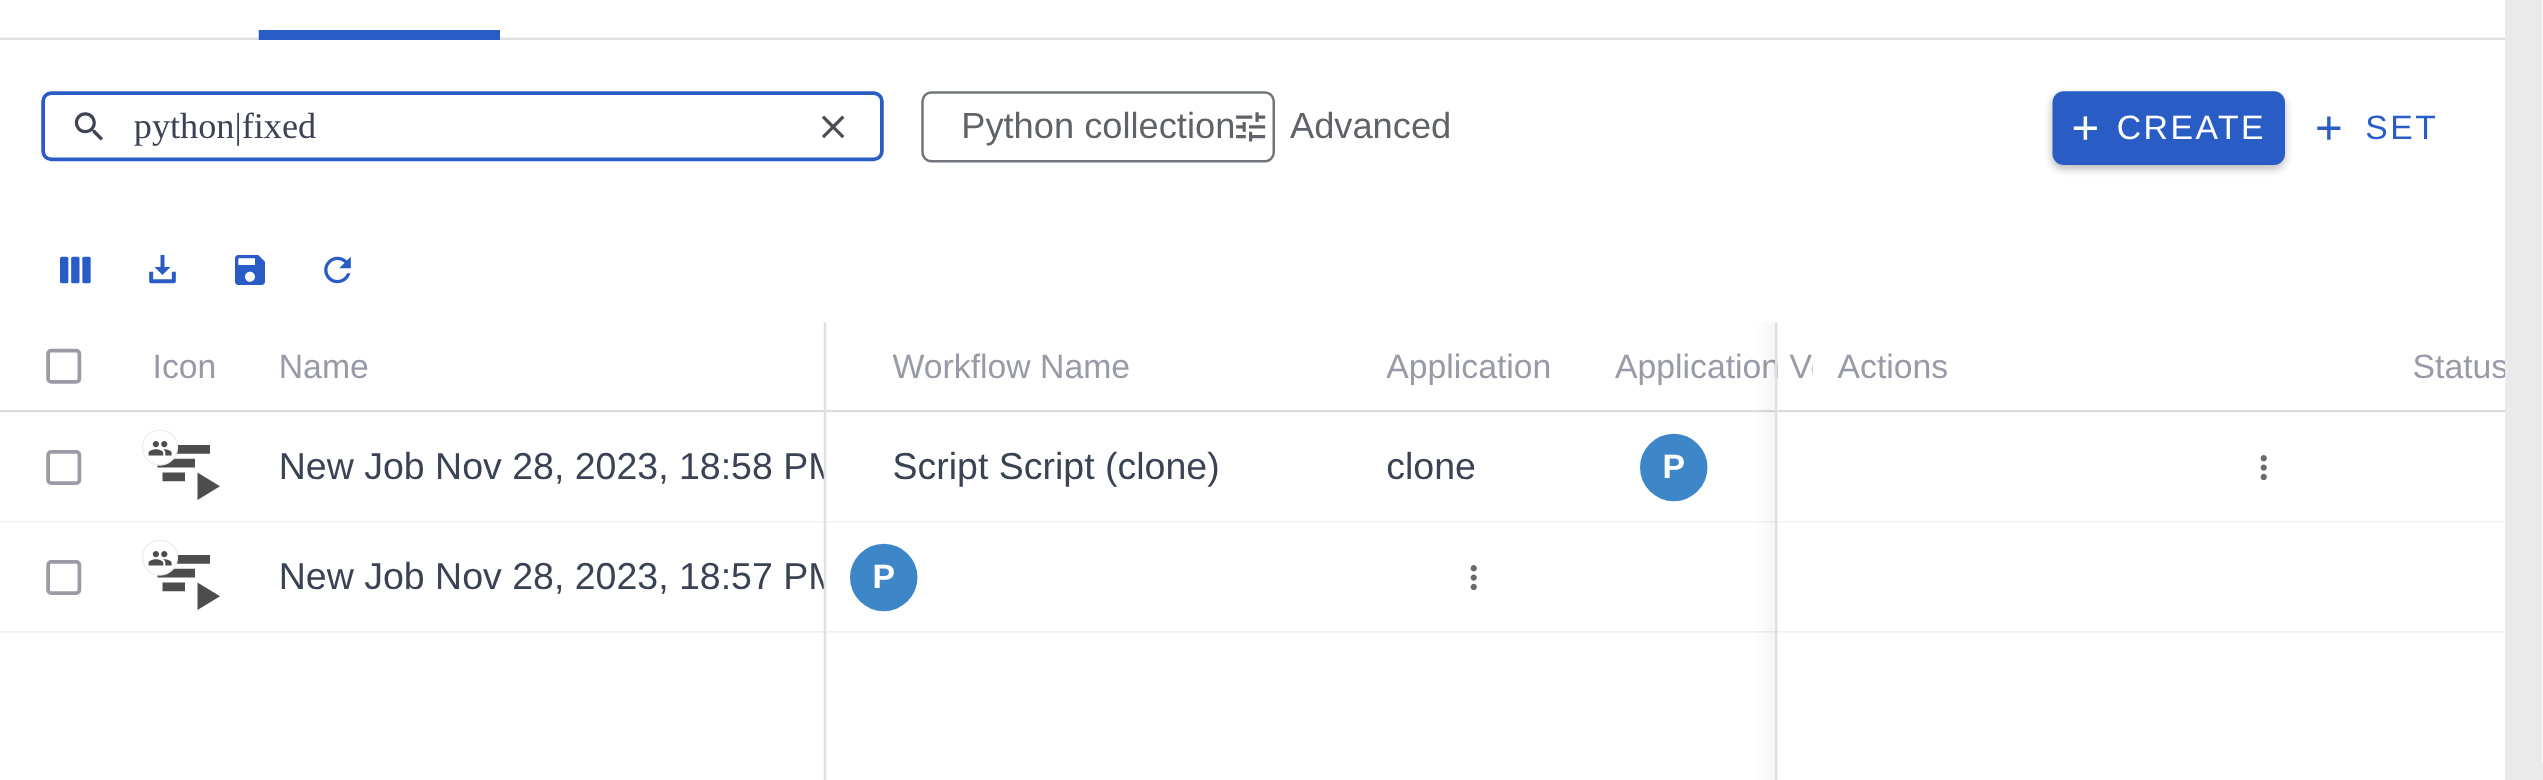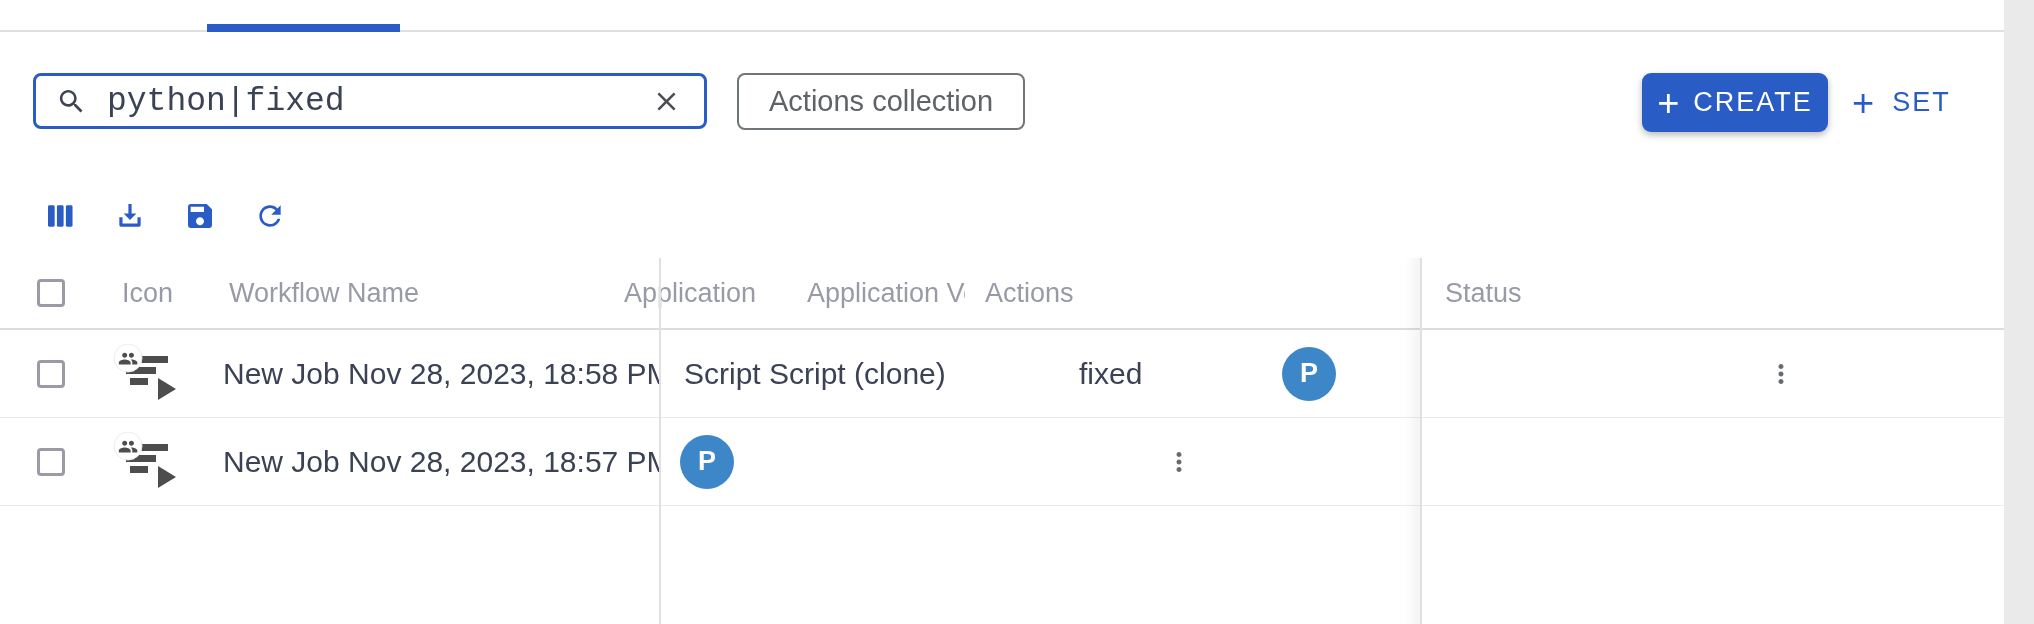--- a/index.html
+++ b/index.html
@@ -16,21 +16,21 @@
   body{font-family:"Liberation Sans","DejaVu Sans",sans-serif;}
   .frame{position:relative;width:2034px;height:624px;background:#fff;overflow:hidden;}
 
   
   .tabbar{position:absolute;left:0;top:0;width:2034px;height:32px;background:#fff;border-bottom:2px solid var(--line);}
   .tab-indicator{position:absolute;left:207px;bottom:-2px;width:193px;height:8px;background:var(--brand);}
 
   
   .searchbox{position:absolute;left:33px;top:73px;width:674px;height:56px;border:3px solid var(--brand);border-radius:8px;background:#fff;display:flex;align-items:center;padding:0 20px;}
   .searchbox svg{flex:0 0 auto;}
-  .searchbox input{flex:1;border:none;outline:none;font-family:Liberation Mono, monospace;font-size:33px;color:var(--text-dark);margin-left:20px;background:transparent;min-width:0;}
+  .searchbox input{flex:1;border:none;outline:none;font-family:Liberation Serif, serif;font-size:29px;color:var(--text-dark);margin-left:20px;background:transparent;min-width:0;}
   .clear-btn{background:none;border:none;cursor:pointer;display:flex;align-items:center;padding:2px;}
 
   .scope-btn{position:absolute;left:737px;top:73px;height:57px;background:#fff;border:2px solid #70757a;border-radius:8px;display:flex;align-items:center;padding:0 30px;font-size:29px;font-weight:500;color:var(--text-gray);cursor:pointer;}
   .advanced-btn{position:absolute;left:985px;top:73px;height:57px;display:flex;align-items:center;gap:16px;background:none;border:none;font-family:inherit;font-size:29px;font-weight:500;color:var(--text-gray);cursor:pointer;}
 
   .create-btn{position:absolute;left:1642px;top:73px;width:186px;height:59px;background:var(--brand);color:#fff;border:none;border-radius:9px;display:flex;align-items:center;justify-content:center;gap:14px;font-family:inherit;font-size:27px;font-weight:500;letter-spacing:2px;box-shadow:0 3px 7px rgba(0,0,0,.28);cursor:pointer;}
   .set-btn{position:absolute;left:1852px;top:73px;height:59px;display:flex;align-items:center;gap:18px;background:none;border:none;color:var(--brand);font-family:inherit;font-size:27px;font-weight:500;letter-spacing:2px;cursor:pointer;}
   .plus-glyph{font-size:38px;font-weight:400;letter-spacing:0;line-height:1;}
 
   
@@ -44,21 +44,21 @@
   .vline.v2{left:1420px;}
   .pin-shadow{position:absolute;top:0;bottom:0;left:1404px;width:16px;background:linear-gradient(to right,rgba(0,0,0,0),rgba(0,0,0,.045));}
   .trow{display:flex;align-items:center;width:2034px;}
   .thead{height:72px;border-bottom:2px solid #dcdcdc;color:var(--header-gray);font-size:27px;align-items:center;}
   .tbody-row{height:88px;border-bottom:1px solid var(--row-line);color:var(--text-dark);font-size:30px;background:#fff;}
   .cell{display:flex;align-items:center;height:100%;overflow:hidden;white-space:nowrap;}
   .c-cb{width:90px;padding-left:37px;flex:0 0 auto;}
   .c-icon{width:115px;padding-left:20px;flex:0 0 auto;}
   .thead .c-icon{padding-left:32px;}
   .c-name{width:455px;padding-left:18px;flex:0 0 auto;}
-  .c-wf{width:419px;padding-left:24px;flex:0 0 auto;}
+  .c-wf{width:419px;padding-left:24px;flex:0 0 auto;margin-left:30px;}
   .c-app{width:183px;flex:0 0 auto;}
   .c-appv{width:158px;flex:0 0 auto;}
   .c-status{width:125px;padding-left:20px;flex:0 0 auto;}
   .c-actions{width:460px;padding-left:20px;flex:0 0 auto;}
   .tbody-row .c-actions{justify-content:flex-end;padding-right:44px;}
 
   .checkbox{width:28px;height:28px;border:3px solid #9a9ba6;border-radius:4px;background:#fff;cursor:pointer;flex:0 0 auto;}
   .status-badge{width:54px;height:54px;border-radius:50%;background:var(--badge);color:#fff;font-size:27px;font-weight:700;display:flex;align-items:center;justify-content:center;}
   .kebab-btn{background:none;border:none;cursor:pointer;width:44px;height:44px;display:flex;align-items:center;justify-content:center;padding:0;}
 
@@ -80,21 +80,27 @@
       </svg>
     <input type="text" value="python|fixed" style="">
     <button class="clear-btn">
       <svg width="31" height="31" viewBox="0 0 24 24" fill="#4c4c55">
           <path d="M19 6.41 17.59 5 12 10.59 6.41 5 5 6.41 10.59 12 5 17.59 6.41 19 12 13.41 17.59 19 19 17.59 13.41 12z"></path>
         </svg>
     </button>
   </div>
 
   <button class="scope-btn">
-    <span>Actions collection</span>
+    <span>Python collection</span>
+  </button>
+  <button class="advanced-btn">
+    <svg width="31" height="31" viewBox="0 0 24 24" fill="#5f6368">
+        <path d="M3 17v2h6v-2H3zm0-12v2h10V5H3zm10 16v-2h8v-2h-8v-2h-2v6h2zM7 9v2H3v2h4v2h2V9H7zm14 4v-2H11v2h10zm-6-4h2V7h4V5h-4V3h-2v6z"></path>
+      </svg>
+    <span>Advanced</span>
   </button>
 
   <button class="create-btn">
     <span class="plus-glyph">+</span>
     <span>CREATE</span>
   </button>
   <button class="set-btn">
     <span class="plus-glyph">+</span>
     <span>SET</span>
   </button>
@@ -124,20 +130,21 @@
         </svg>
     </button>
   </div>
 
   <div class="table">
     <div class="trow thead">
       <div class="cell c-cb">
         <div class="checkbox"></div>
       </div>
       <div class="cell c-icon">Icon</div>
+      <div class="cell c-name">Name</div>
       <div class="cell c-wf">Workflow Name</div>
       <div class="cell c-app">Application</div>
       <div class="cell c-appv">Application Version</div>
       <div class="cell c-actions">Actions</div>
       <div class="cell c-status">Status</div>
     </div>
 
     <div>
   <div class="trow tbody-row">
     <div class="cell c-cb">
@@ -150,21 +157,21 @@
         <rect x="20" y="34" width="18" height="7" fill="#4d4d4d"></rect>
         <polygon points="48,34 48,56 66,45" fill="#4d4d4d"></polygon>
         <circle cx="18" cy="14" r="14" fill="#ffffff" stroke="#ececec" stroke-width="1"></circle>
         <g transform="translate(8,4.5) scale(0.84)" fill="#4d4d4d">
           <path d="M16 11c1.66 0 2.99-1.34 2.99-3S17.66 5 16 5c-1.66 0-3 1.34-3 3s1.34 3 3 3zm-8 0c1.66 0 2.99-1.34 2.99-3S9.66 5 8 5C6.34 5 5 6.34 5 8s1.34 3 3 3zm0 2c-2.33 0-7 1.17-7 3.5V19h14v-2.5c0-2.33-4.67-3.5-7-3.5zm8 0c-.29 0-.62.02-.97.05 1.16.84 1.97 1.97 1.97 3.45V19h6v-2.5c0-2.33-4.67-3.5-7-3.5z"></path>
         </g>
       </svg>
     </div>
     <div class="cell c-name">New Job Nov 28, 2023, 18:58 PM</div>
     <div class="cell c-wf">Script Script (clone)</div>
-    <div class="cell c-app">fixed</div>
+    <div class="cell c-app">clone</div>
     <div class="cell c-status">
       <div class="status-badge">P</div>
     </div>
     <div class="cell c-actions">
       <button class="kebab-btn">
         <svg width="30" height="30" viewBox="0 0 24 24" fill="#666b70">
                 <path d="M12 8c1.1 0 2-.9 2-2s-.9-2-2-2-2 .9-2 2 .9 2 2 2zm0 2c-1.1 0-2 .9-2 2s.9 2 2 2 2-.9 2-2-.9-2-2-2zm0 6c-1.1 0-2 .9-2 2s.9 2 2 2 2-.9 2-2-.9-2-2-2z"></path>
               </svg>
       </button>
     </div>

